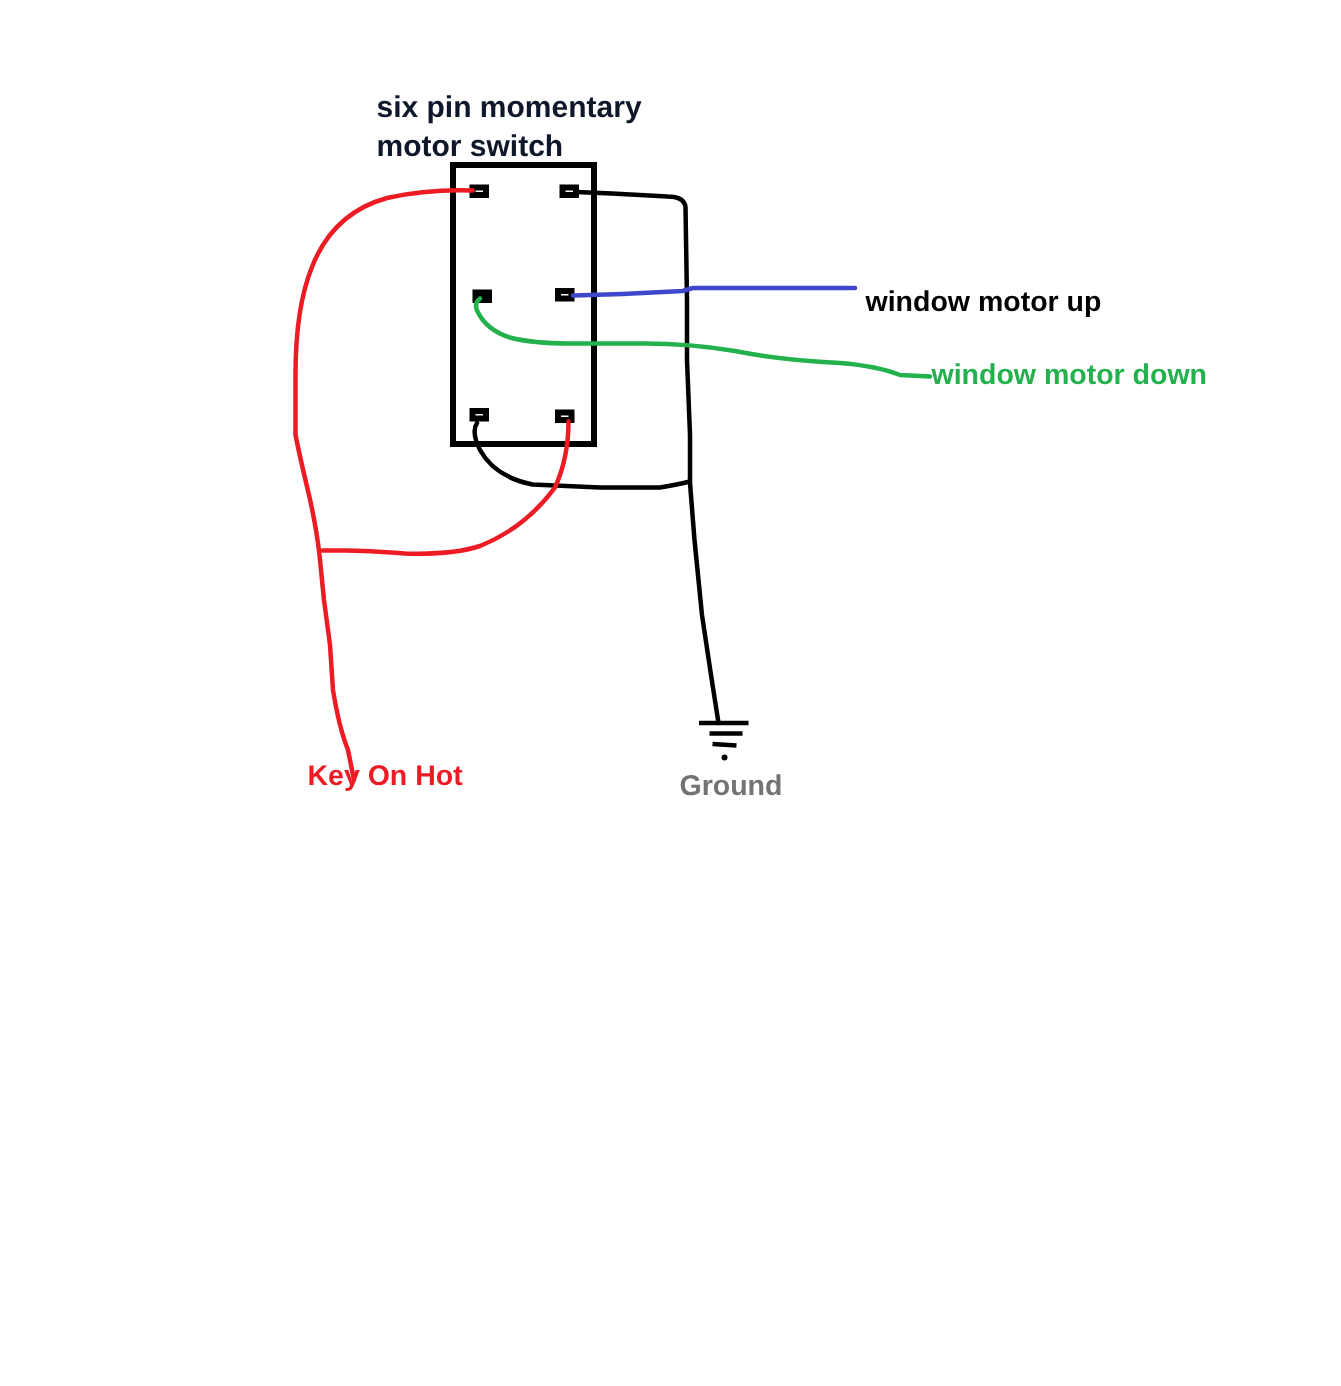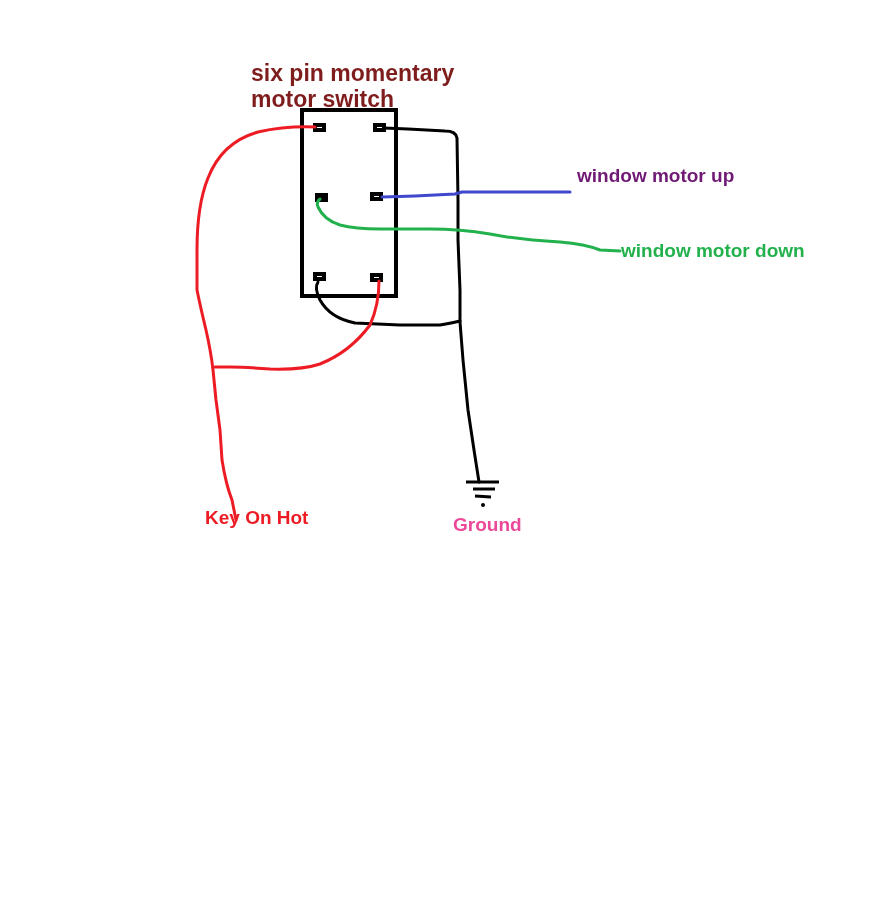--- a/index.html
+++ b/index.html
@@ -23,22 +23,22 @@
     }
     .label {
       position: absolute;
       font-weight: bold;
       font-size: 19px;
       white-space: nowrap;
       line-height: 1;
       font-family: "Liberation Sans", "DejaVu Sans", sans-serif;
     }
     .title-label {
-      color: #7f1d1d;
-      font-size: 23px;
+      color: #0f172a;
+      font-size: 20px;
     }
     .wire { fill: none; stroke-linecap: round; stroke-linejoin: round; }
   </style>
 </head>
 <body>
 
 <svg id="canvas" viewBox="0 0 894 924" xmlns="http://www.w3.org/2000/svg">
 
   <rect x="302" y="110" width="94" height="186" fill="none" stroke="#000" stroke-width="4"></rect>
 
@@ -82,16 +82,16 @@
   <path class="wire" stroke="#ed1c24" stroke-width="3" d="M379 281 Q379 305 370 325 Q350 352 320 364 Q302 370 270 369 Q244 367 230 367 L215 367"></path>
 
   <path class="wire" stroke="#3f48cc" stroke-width="3" d="M382 197 L415 196 L455 194 L462 192 L510 192 L570 192"></path>
 
   <path class="wire" stroke="#22b14c" stroke-width="3" d="M320 199 Q316 202 318 207 Q324 220 340 225 Q355 229 380 229 L430 229 Q460 229 490 234 Q520 240 560 242 Q585 244 600 250 L620 251"></path>
 </svg>
 
 <div class="label title-label" style="left:251px; top:62px;">six pin momentary</div>
 <div class="label title-label" style="left:251px; top:88px;">motor switch</div>
 
-<div class="label" style="left:577px; top:166px; color:#701a75;">window motor up</div>
+<div class="label" style="left:577px; top:192px; color:#000000;">window motor up</div>
 <div class="label" style="left:621px; top:241px; color:#22b14c;">window motor down</div>
 <div class="label" style="left:205px; top:508px; color:#ed1c24;">Key On Hot</div>
-<div class="label" style="left:453px; top:515px; color:#ec4899;">Ground</div>
+<div class="label" style="left:453px; top:515px; color:#737373;">Ground</div>
 
 </body></html>

